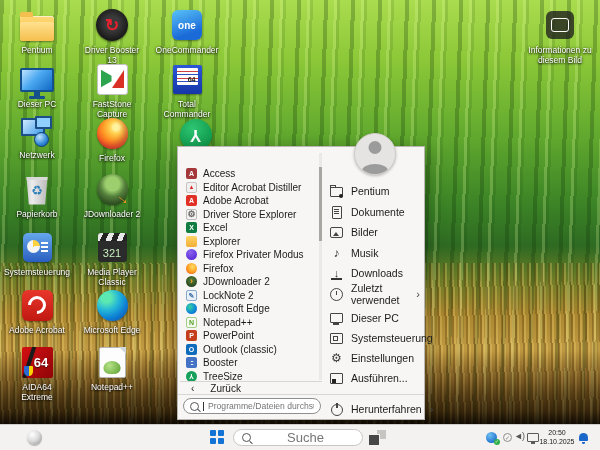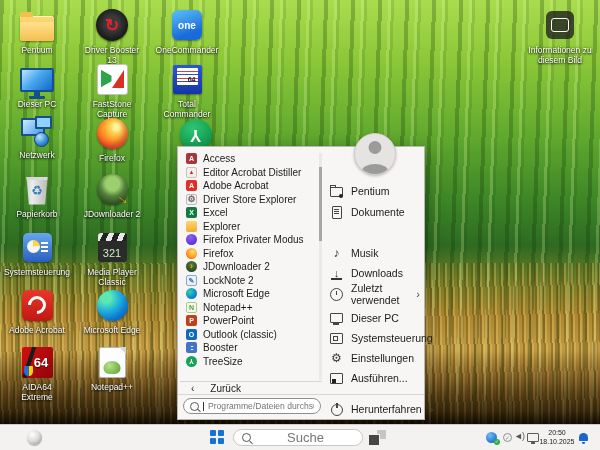--- a/index.html
+++ b/index.html
@@ -114,21 +114,21 @@
     background:radial-gradient(circle at 40% 30%,#2ec573,#0f9a4c 75%);box-shadow:0 1px 2px rgba(0,0,0,.4);}
   .sh-tree::after{content:"Y";transform:rotate(180deg);color:#fff;font-weight:bold;font-size:17px;}
 
   .sh-spot{width:28px;height:28px;border-radius:6px;background:rgba(30,30,30,.78);
     display:flex;align-items:center;justify-content:center;}
   .sh-spot::before{content:"";width:16px;height:12px;border:1.4px solid #fff;border-radius:3px;}
 
   
   .menu{position:absolute;left:177px;top:146px;width:248px;height:274px;background:#f7f6f4;
     border:1px solid #b9b7b4;box-shadow:0 6px 18px rgba(0,0,0,.35);z-index:5;box-sizing:border-box;}
-  .plist{position:absolute;left:3px;top:5px;width:136px;height:229px;overflow:hidden;}
+  .plist{position:absolute;left:3px;top:20px;width:136px;height:229px;overflow:hidden;}
   .pitem{height:13.5px;display:flex;align-items:center;gap:6px;padding-left:5px;cursor:default;}
   .plabel{font-size:10px;color:#1b1b1b;white-space:nowrap;}
   .pi{flex:0 0 11px;width:11px;height:11px;border-radius:2px;display:flex;align-items:center;justify-content:center;
     font-size:7px;font-weight:bold;color:#fff;box-sizing:border-box;line-height:1;}
   .ic-access{background:#a4373a;}
   .ic-distiller{background:#f2f0ee;border:1px solid #c5c2bf;color:#d22;font-size:6px;}
   .ic-acrobat{background:#e03026;}
   .ic-dse{background:#f5f3f1;border:1px solid #bbb;color:#666;font-size:9px;}
   .ic-excel{background:#107c41;}
   .ic-explorer{background:linear-gradient(180deg,#ffd467,#f2ae35);}
@@ -434,20 +434,24 @@
   <div class="ritem" style="top:37px">
       <span class="rico i-userfolder">
         <span class="dot"></span>
       </span>
       <span>Pentium</span>
     </div>
   <div class="ritem" style="top:58px">
       <span class="rico i-doc"></span>
       <span>Dokumente</span>
     </div>
+  <div class="ritem" style="top:78px">
+      <span class="rico i-img"></span>
+      <span>Bilder</span>
+    </div>
   <div class="ritem" style="top:119px">
       <span class="rico i-down"></span>
       <span>Downloads</span>
     </div>
   <div class="ritem" style="top:99px">
       <span class="rico i-music"></span>
       <span>Musik</span>
     </div>
   <div class="ritem" style="top:140px">
       <span class="rico i-clock"></span>

